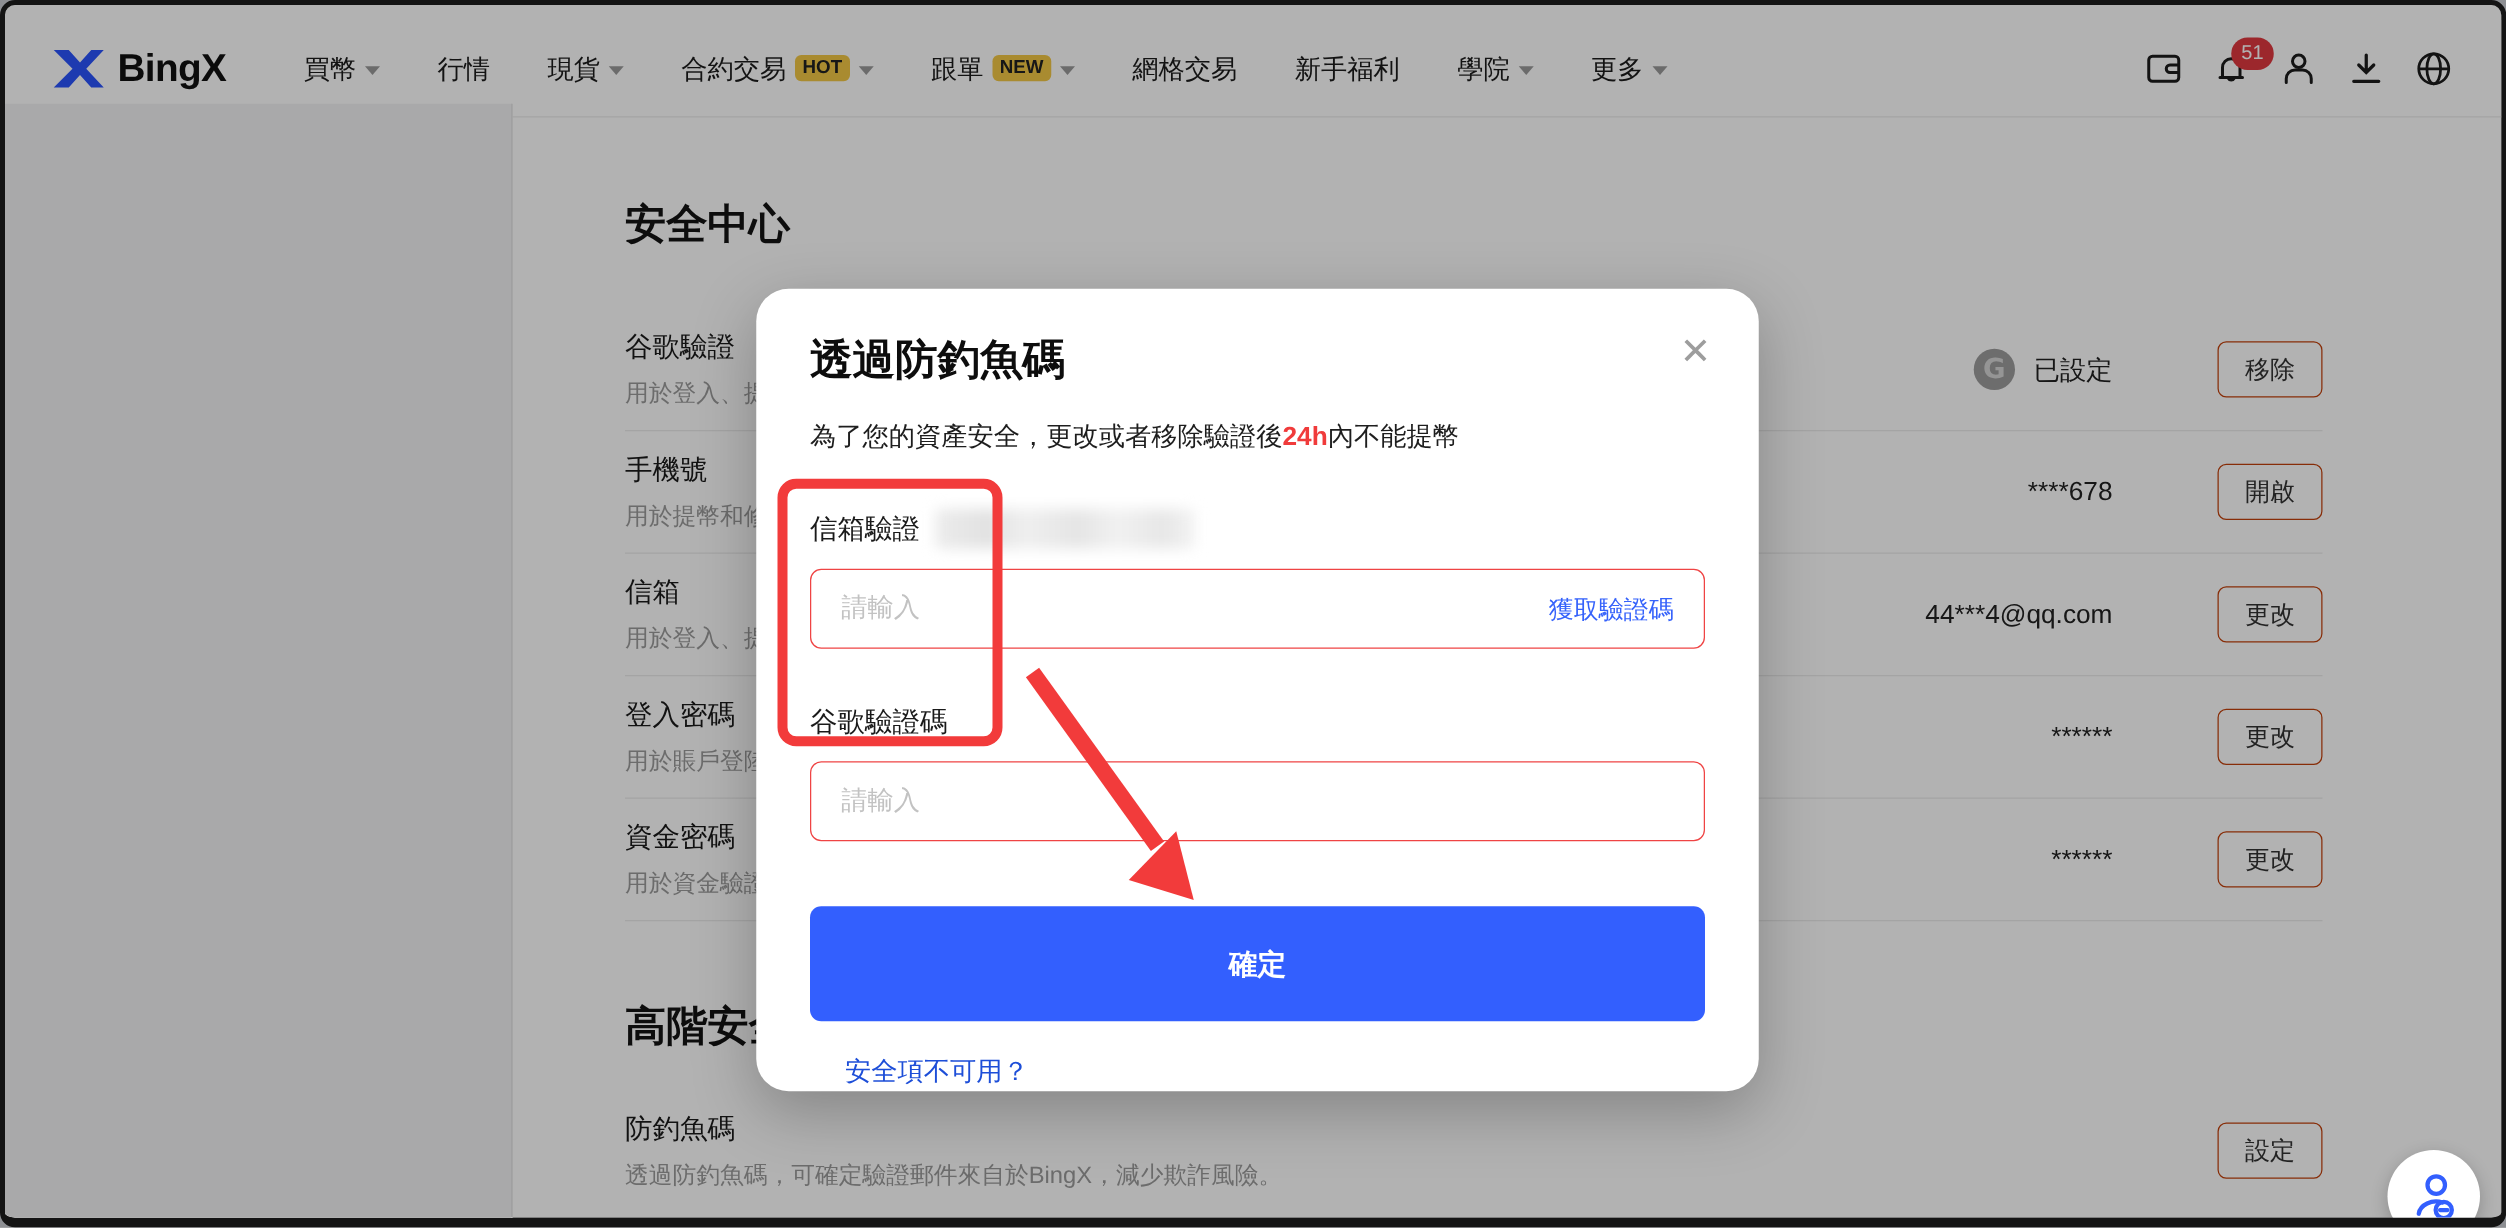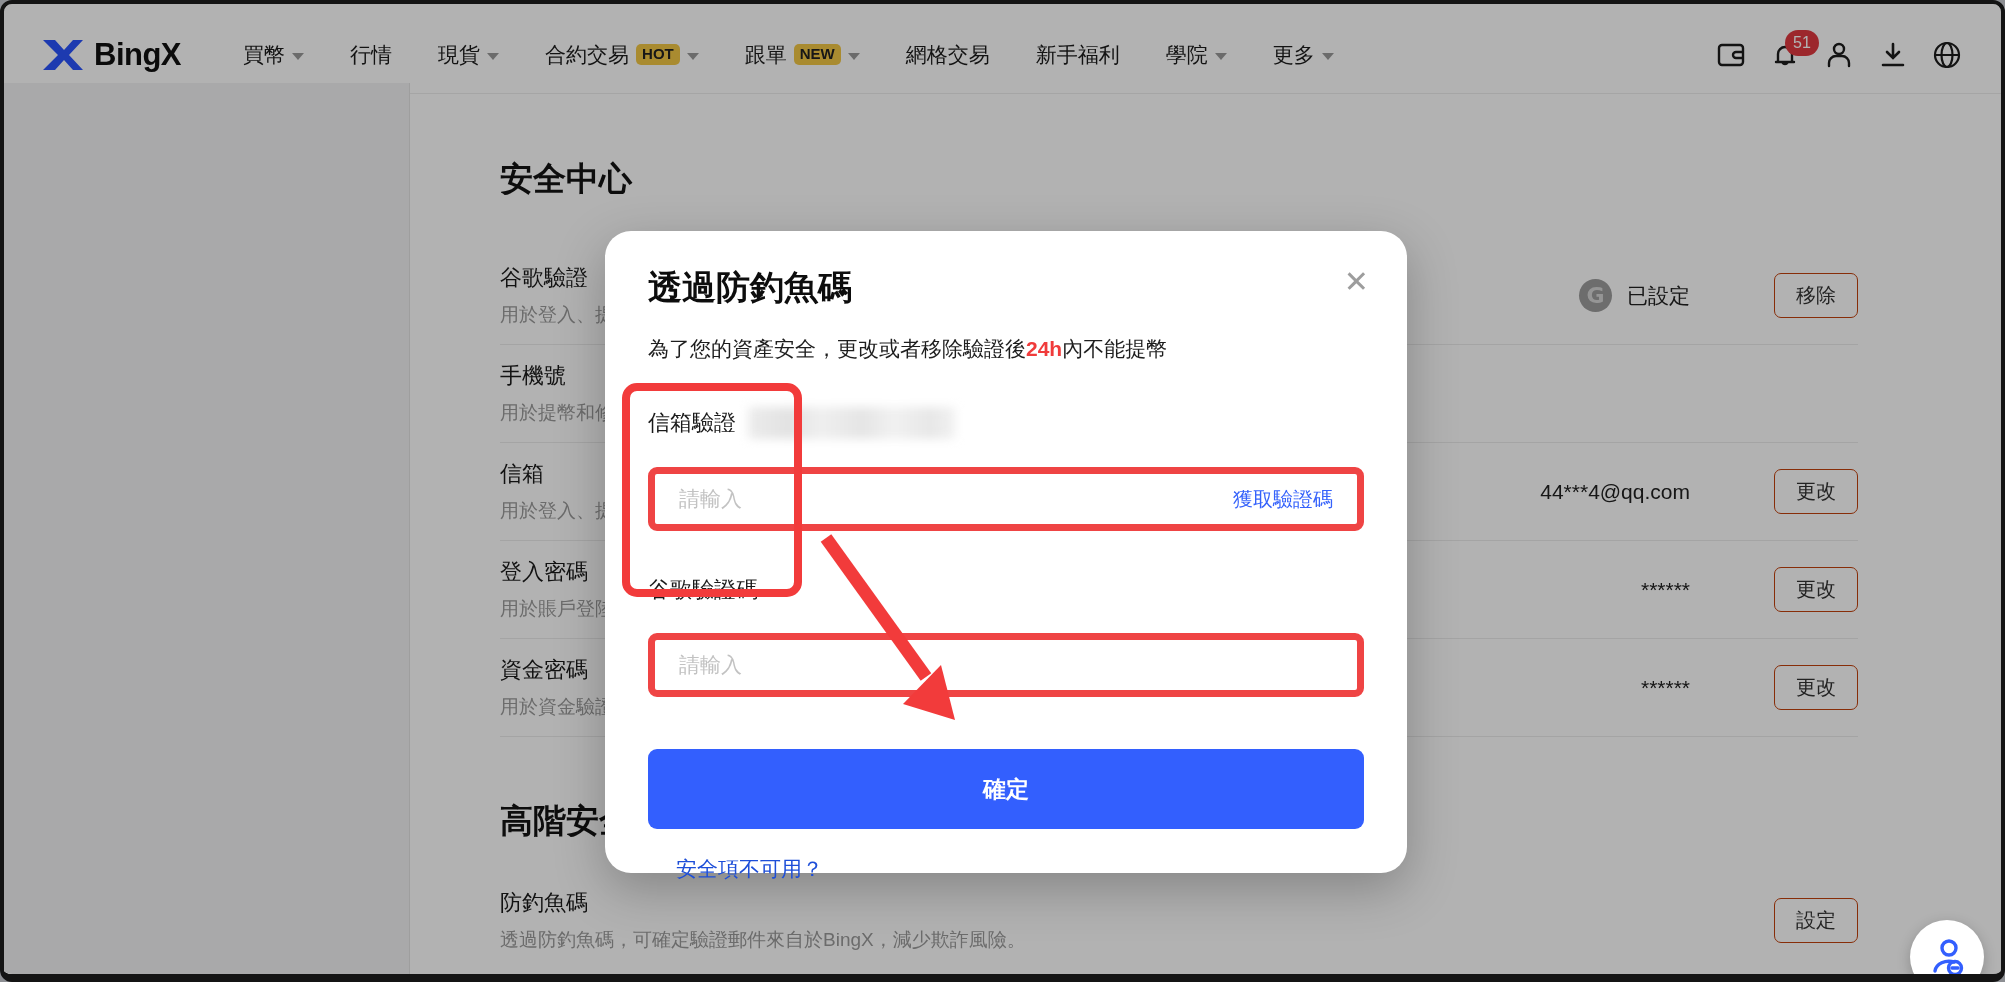--- a/index.html
+++ b/index.html
@@ -82,31 +82,31 @@
   .modal-title { padding-top: 34px; font-size: 34px; font-weight: bold; color: #0d0d0d; }
   .modal-sub { margin-top: 24px; font-size: 21px; color: #1e1e1e; }
   .modal-sub .hl { color: #f03b3b; font-weight: bold; }
   .field-label { margin-top: 44px; font-size: 22px; color: #1a1a1a; display: flex; align-items: center; }
   .blurmask {
     display: inline-block; width: 208px; height: 32px; margin-left: 12px;
     border-radius: 4px; filter: blur(5px);
     background: linear-gradient(90deg,#ececec 0%,#e2e2e2 20%,#efefef 35%,#e5e5e5 55%,#f1f1f1 70%,#e7e7e7 88%,#f3f3f3 100%);
   }
   .input-box {
-    margin-top: 28px; height: 64px; border: 7px solid #ef4444; border-radius: 9px;
+    margin-top: 16px; height: 64px; border: 1px solid #ef4444; border-radius: 9px;
     display: flex; align-items: center; padding: 0 24px;
   }
   .input-box input {
     border: none; outline: none; flex: 1; font-size: 21px; color: #333;
     font-family: inherit; background: transparent;
   }
   .input-box input::placeholder { color: #c2c2c2; }
   .get-code { font-size: 20px; color: #3562fb; cursor: pointer; text-decoration: none; white-space: nowrap; }
   .confirm-btn {
-    margin-top: 52px; width: 100%; height: 80px; border: none; border-radius: 9px;
+    margin-top: 52px; width: 100%; height: 92px; border: none; border-radius: 9px;
     background: #335ffe; color: #fff; font-size: 23px; font-weight: bold;
     cursor: pointer; font-family: inherit;
   }
   .help-link { display: inline-block; margin-top: 26px; font-size: 21px; color: #1d4ed8; text-decoration: none; cursor: pointer; margin-left: 28px; }
   
   .annotations { position: absolute; inset: 0; z-index: 30; pointer-events: none; }
   
   .support-fab {
     position: absolute; left: 1906px; top: 916px; width: 74px; height: 74px;
     border-radius: 50%; background: #fff; z-index: 40;
@@ -217,20 +217,24 @@
             <span>已設定</span>
           </span>
           <button class="ghost-btn">移除</button>
         </div>
       </div>
 
       <div class="sec-row">
         <div class="row-left">
           <div class="row-label">手機號</div>
           <div class="row-desc">用於提幣和修改</div>
+        </div>
+        <div class="row-right">
+          <span class="row-value">****678</span>
+          <button class="ghost-btn">開啟</button>
         </div>
       </div>
 
       <div class="sec-row">
         <div class="row-left">
           <div class="row-label">信箱</div>
           <div class="row-desc">用於登入、提幣</div>
         </div>
         <div class="row-right">
           <span class="row-value">44***4@qq.com</span>

